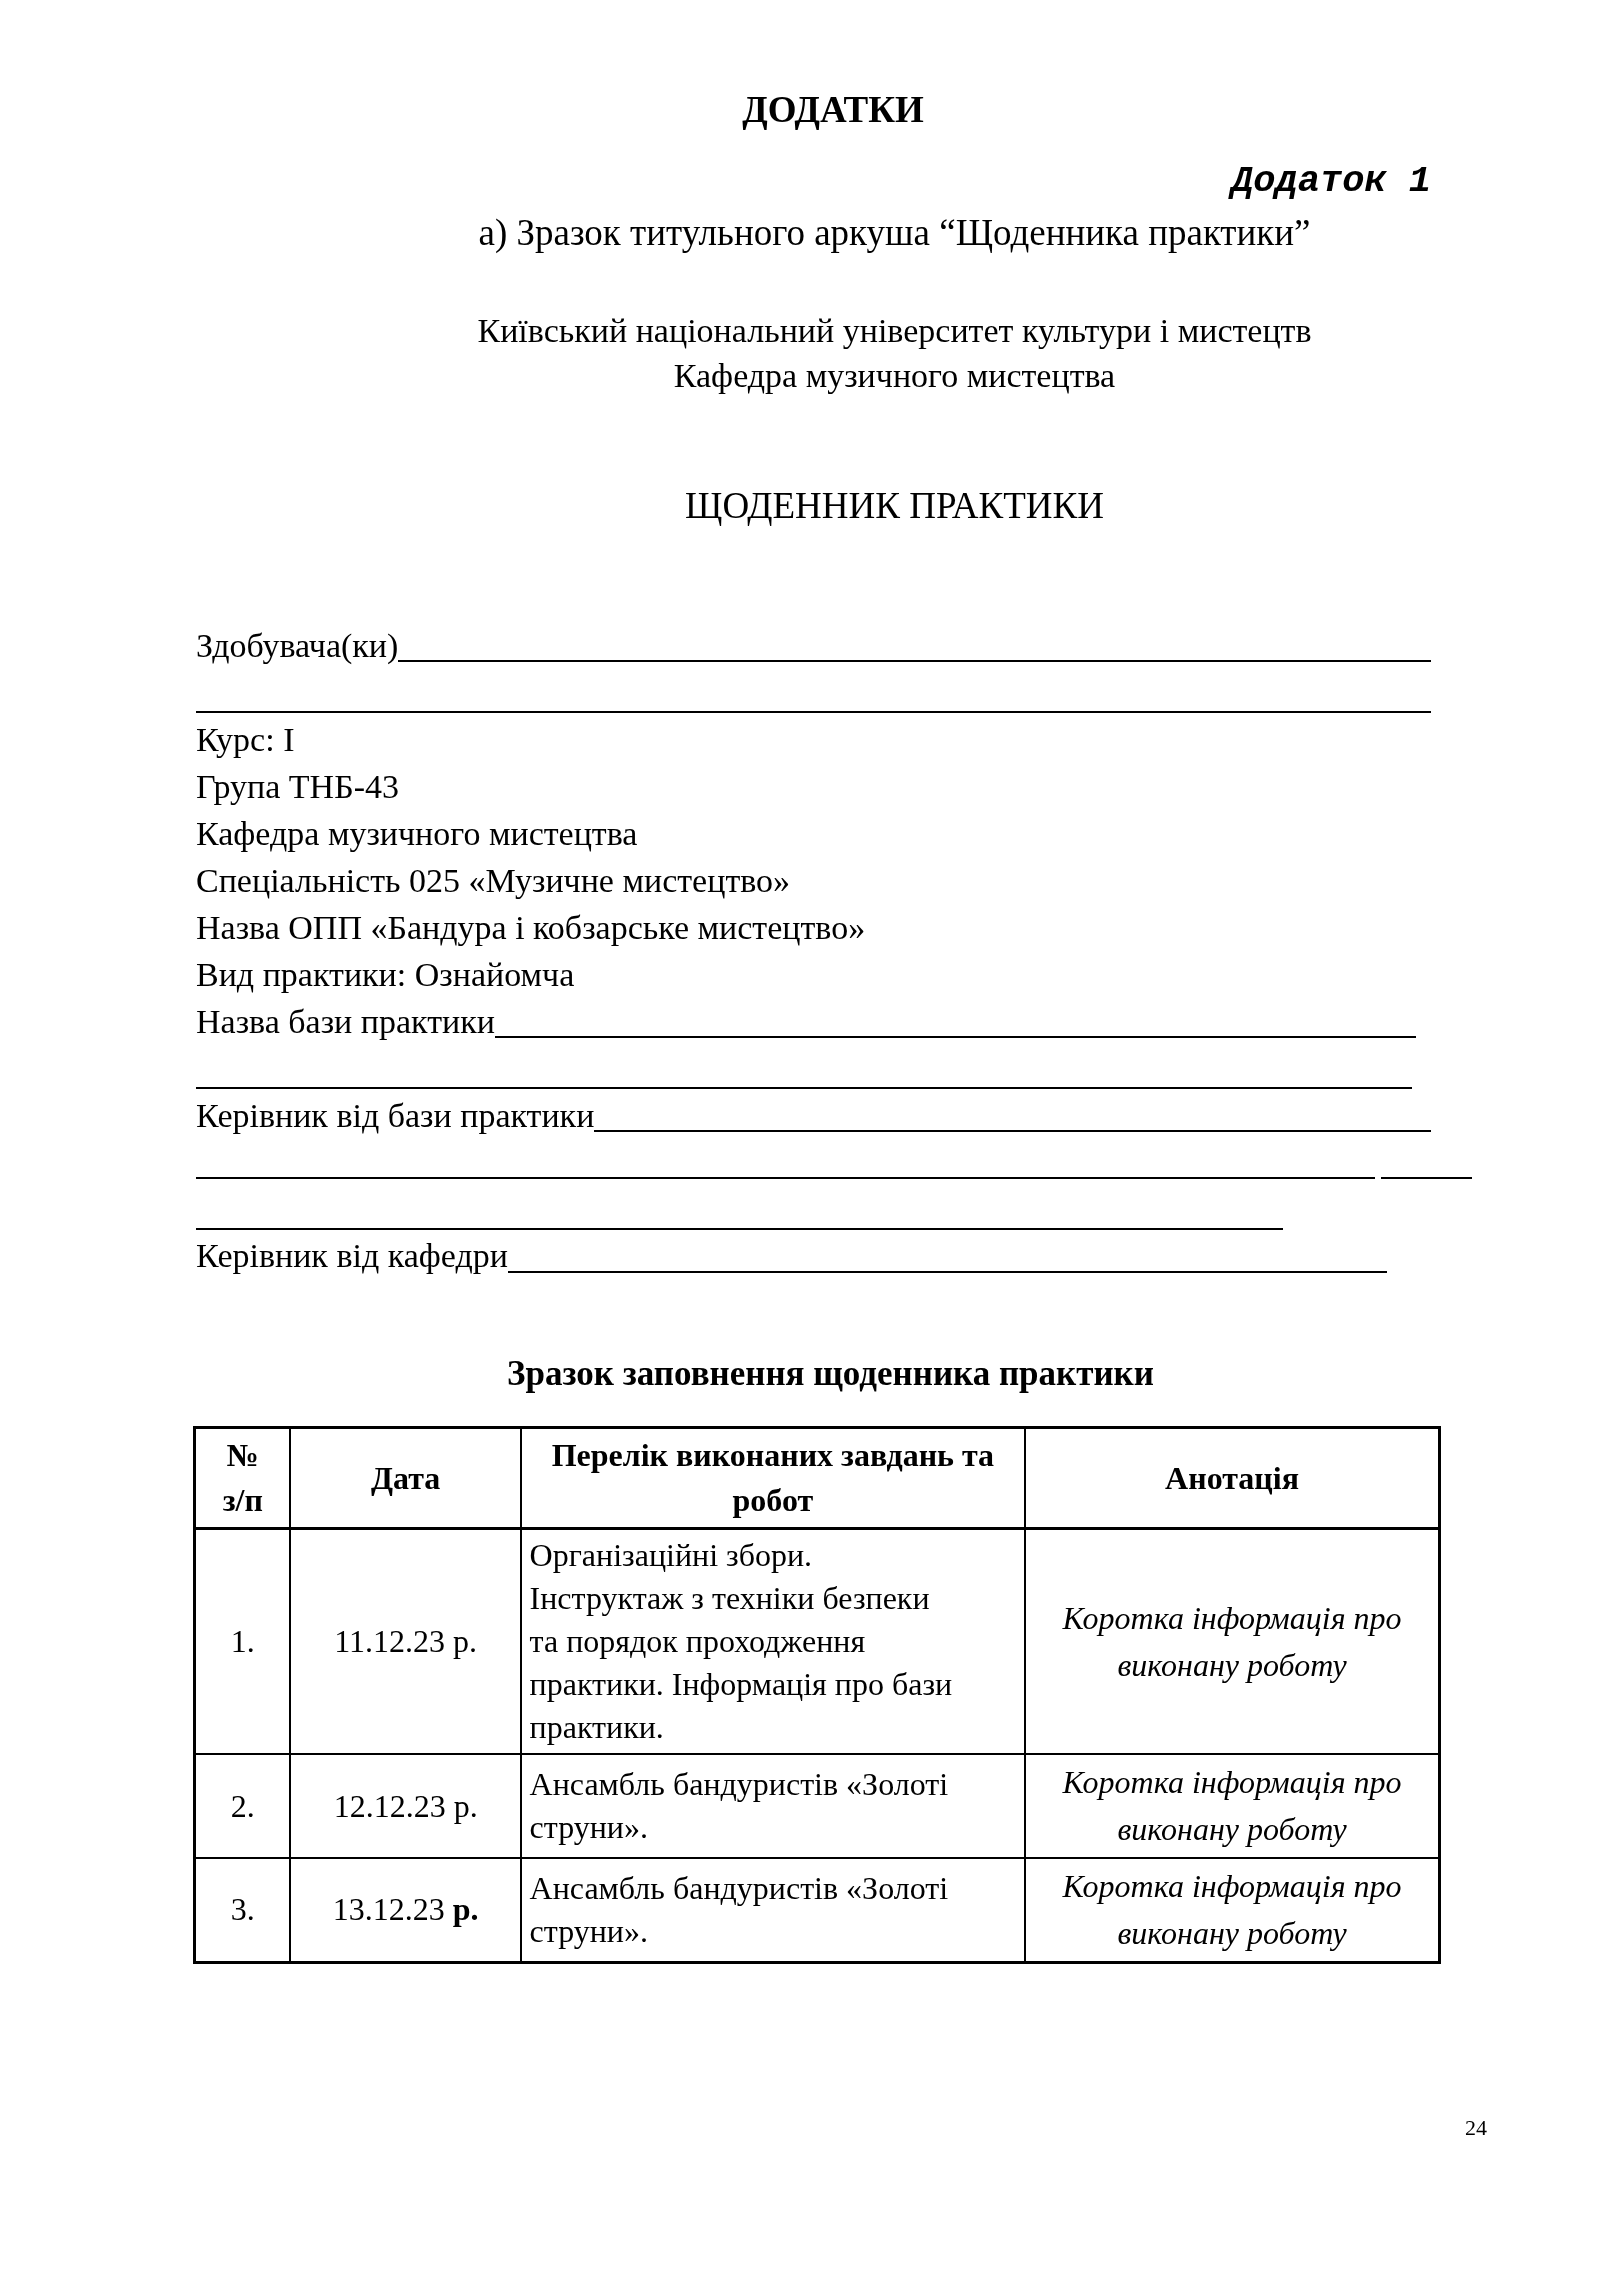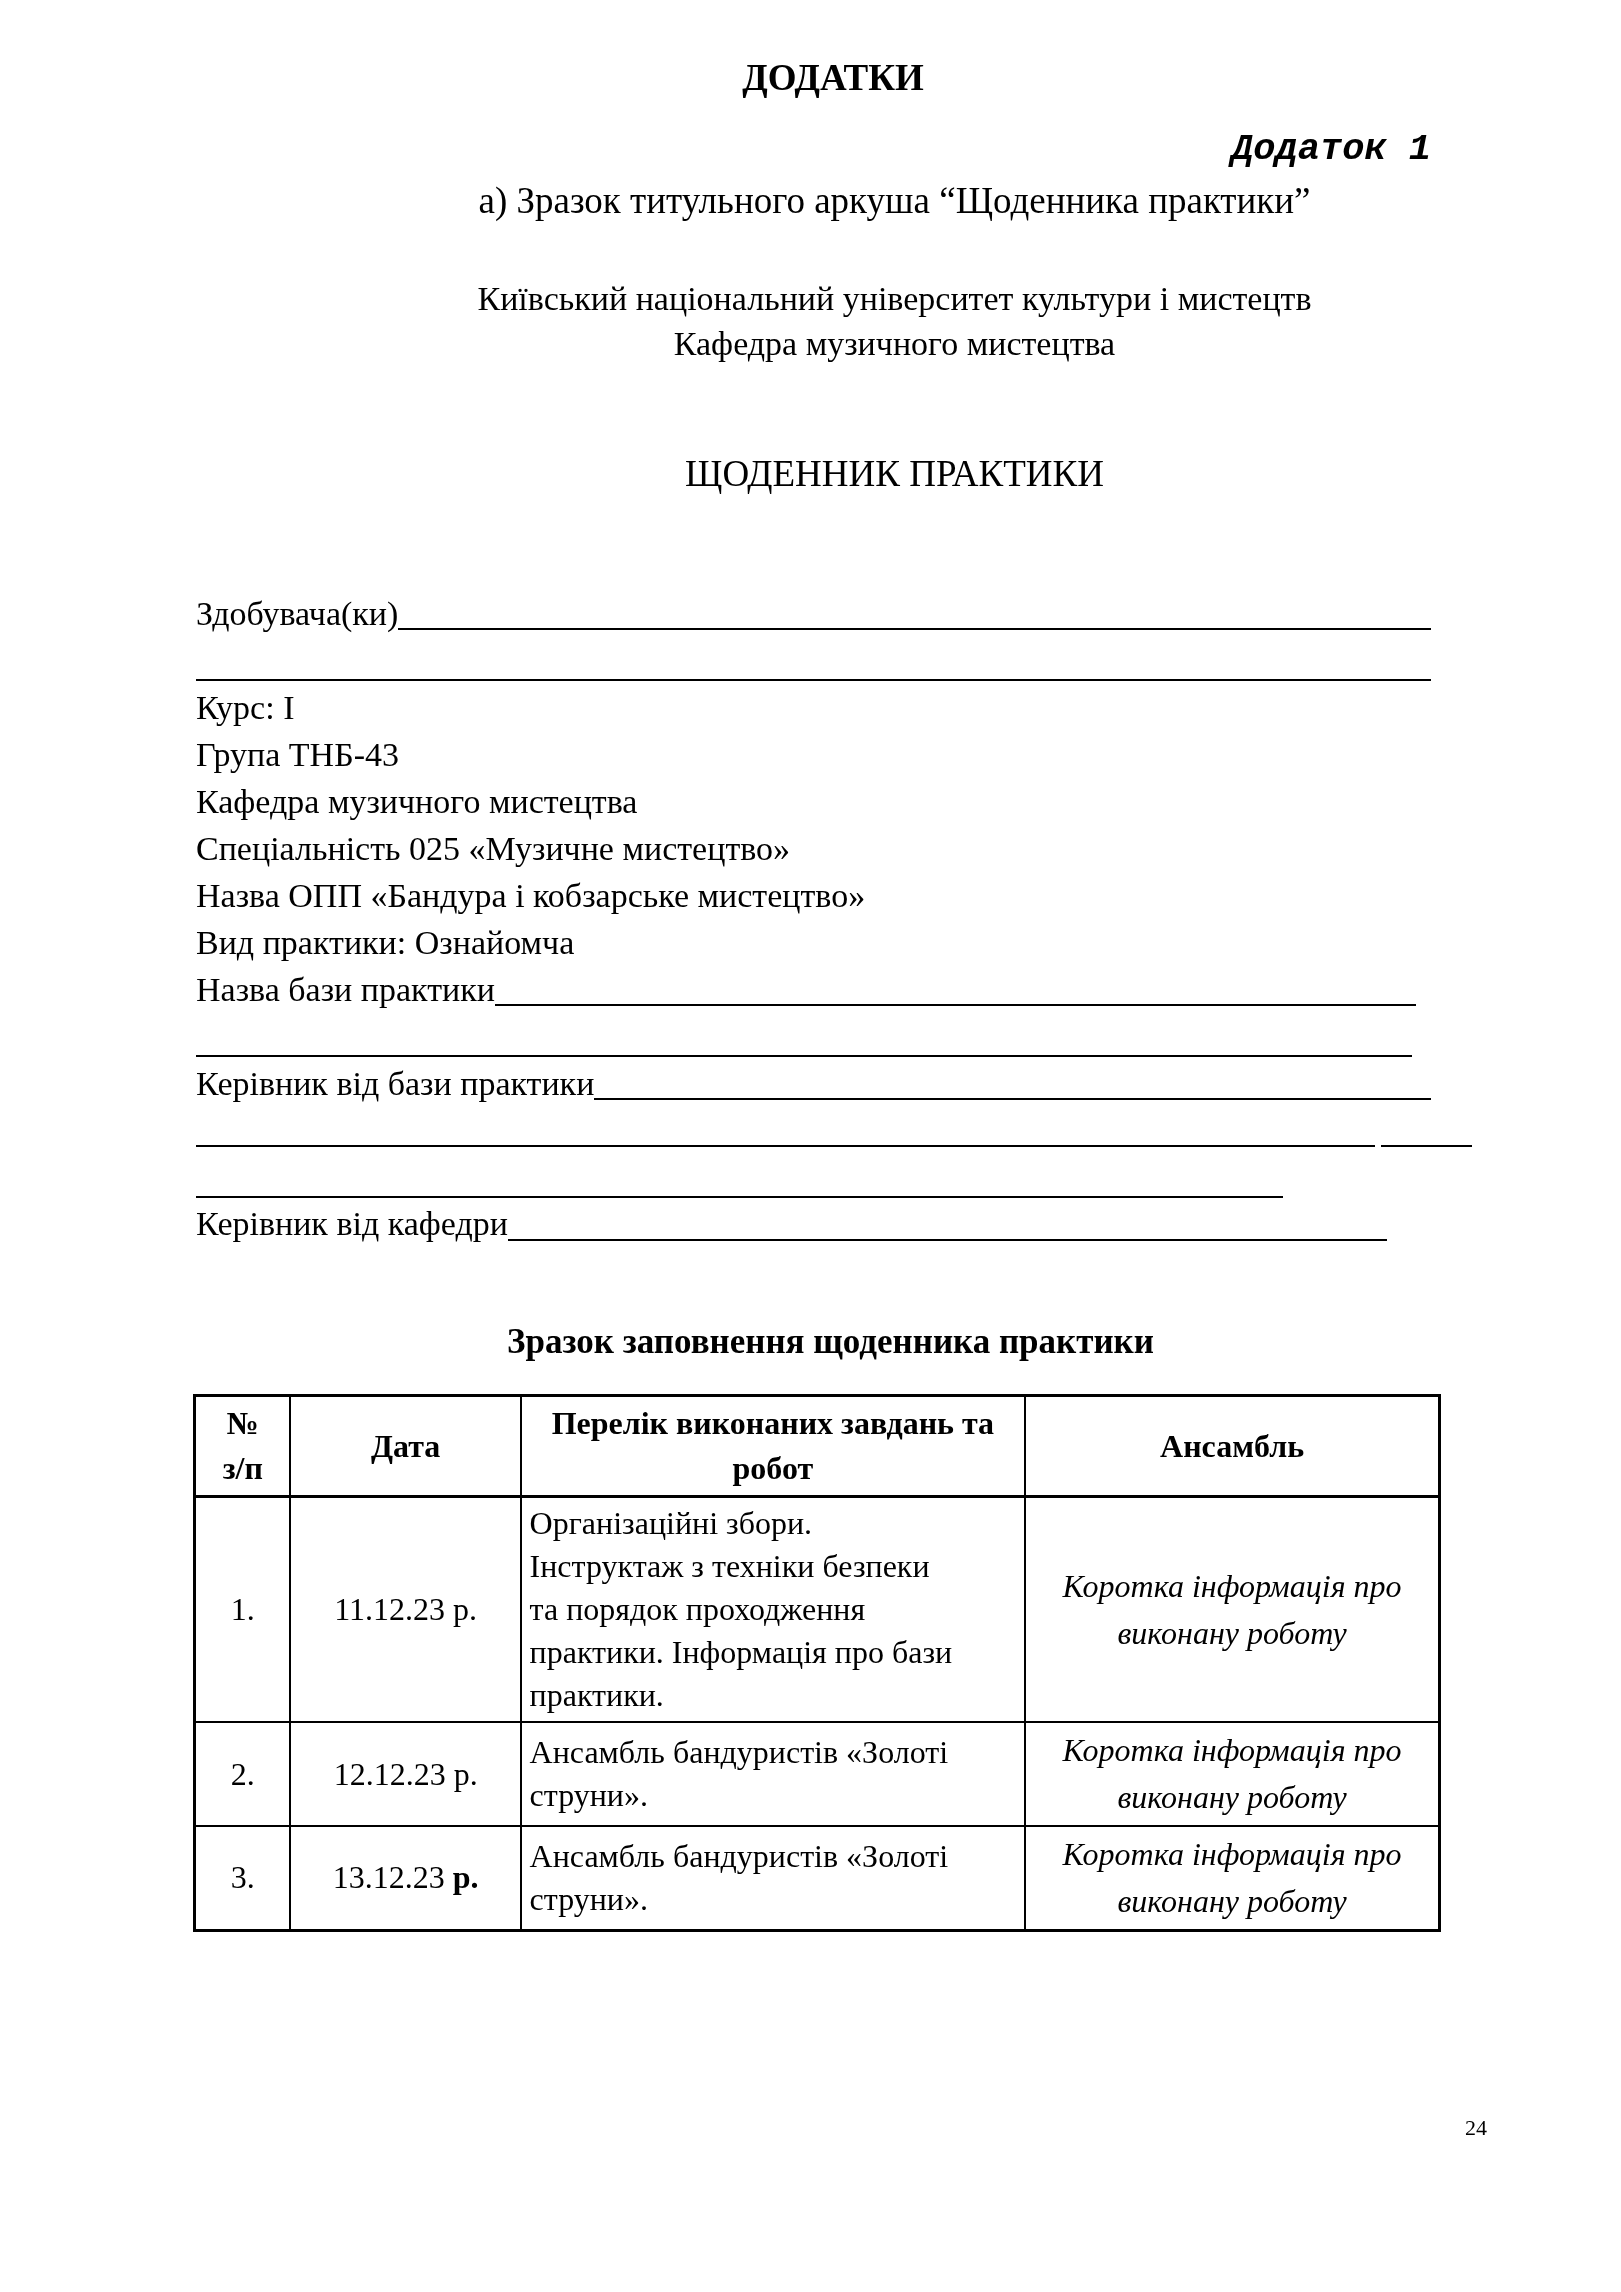--- a/index.html
+++ b/index.html
@@ -14,21 +14,21 @@
     color: #000;
     font-family: "Liberation Serif", serif;
     font-size: 34px;
     -webkit-font-smoothing: antialiased;
   }
   .page {
     position: relative;
     box-sizing: border-box;
     width: 1621px;
     height: 2293px;
-    padding: 56px 190px 0 196px;
+    padding: 88px 190px 0 196px;
   }
   
   .h-main {
     text-align: center;
     font-weight: bold;
     font-size: 37px;
     line-height: 43px;
     padding-left: 39px;
   }
   .h-appendix {
@@ -244,21 +244,21 @@
       <col style="width:18.5%">
       <col style="width:40.5%">
       <col style="width:33.3%">
     </colgroup>
     <thead>
       <tr class="hdr">
         <th class="pre">№
 з/п</th>
         <th>Дата</th>
         <th>Перелік виконаних завдань та робот</th>
-        <th>Ансамбль</th>
+        <th>Анотація</th>
       </tr>
     </thead>
     <tbody>
       <tr class="row-1">
         <td class="c-num">1.</td>
         <td class="c-date"><span>11.12.23</span><span> р.</span></td>
         <td class="c-tasks pre">Організаційні збори.
 Інструктаж з техніки безпеки
 та порядок проходження
 практики. Інформація про бази

